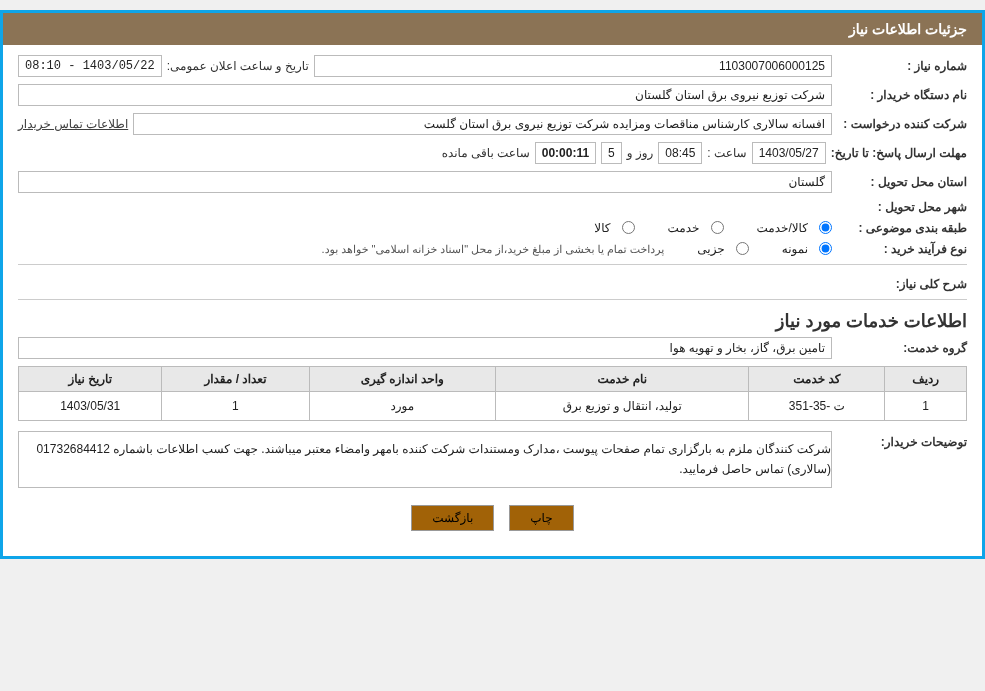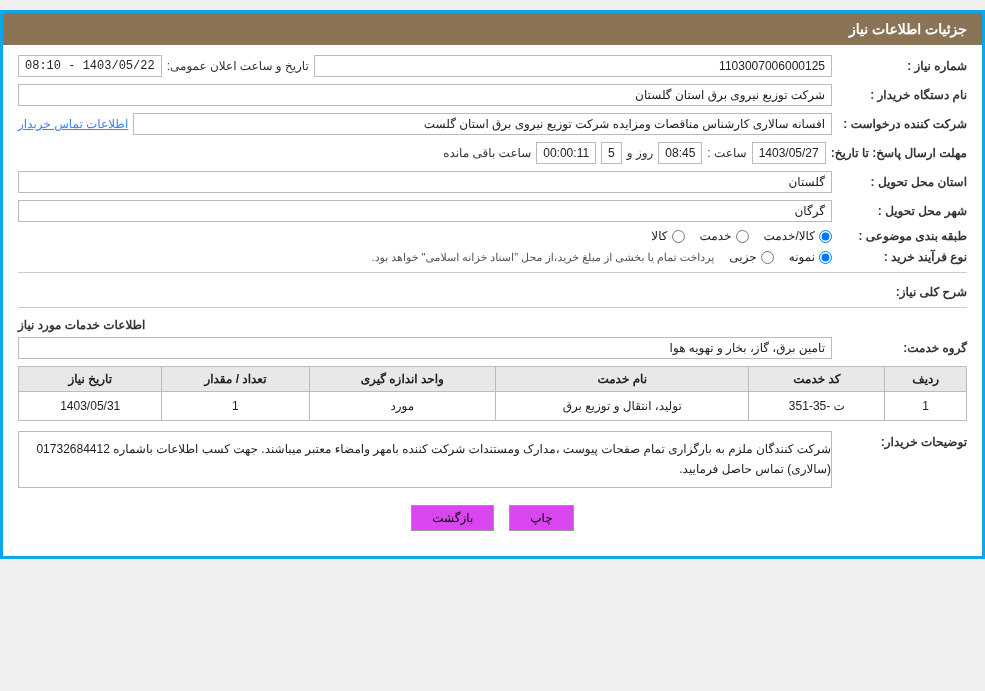--- a/index.html
+++ b/index.html
@@ -46,53 +46,54 @@
       padding: 3px 6px;
       min-height: 22px;
       flex: 1;
       text-align: right;
     }
     .value-box.fixed {
       max-width: 200px;
       flex: none;
     }
     .link-text {
-      color: #3b82f6;
+      color: #404040;
       text-decoration: underline;
       cursor: pointer;
     }
     .small-label {
       white-space: nowrap;
       color: #333;
     }
     .section-title {
       font-weight: bold;
       color: #333;
-      font-size: 12px;
+      font-size: 18px;
       margin: 10px 0 5px 0;
-      text-align: left;
+      text-align: right;
     }
     .description-box {
       border: 1px solid #bbb;
       background: #fff;
       padding: 6px 8px;
       min-height: 55px;
       text-align: right;
       line-height: 1.6;
       width: 100%;
     }
     .radio-group {
       display: flex;
       gap: 15px;
       align-items: center;
     }
     .radio-item {
       display: flex;
-      align-items: flex-end;
-      gap: 4px;
+      align-items: flex-start;
+      gap: 11px;
+      margin-left: 18px;
     }
     .radio-item input[type=radio] {
       margin: 0;
     }
     .table-wrapper {
       width: 100%;
       border-collapse: collapse;
       margin-top: 5px;
       margin-bottom: 10px;
     }
@@ -110,21 +111,21 @@
     }
     .footer-buttons {
       display: flex;
       justify-content: center;
       gap: 15px;
       padding: 10px 0 15px;
     }
     .btn {
       padding: 5px 20px;
       border: 1px solid #999;
-      background: #d946ef;
+      background: #a16207;
       cursor: pointer;
       font-family: Tahoma, Arial, sans-serif;
       font-size: 12px;
       min-width: 60px;
     }
     .notice-box {
       border: 1px solid #bbb;
       background: #fff;
       padding: 7px 0;
       text-align: right;
@@ -162,32 +163,31 @@
       <span class="link-text">اطلاعات تماس خریدار</span>
     </div>
 
     <div class="row">
       <span class="label">مهلت ارسال پاسخ: تا تاریخ:</span>
       <div class="value-box" style="max-width:120px;flex:none;">1403/05/27</div>
       <span class="small-label">ساعت :</span>
       <div class="value-box" style="max-width:70px;flex:none;">08:45</div>
       <span class="small-label">روز و</span>
       <div class="value-box" style="max-width:40px;flex:none;">5</div>
-      <div class="value-box" style="max-width:80px;flex:none;text-align:center;">00:00:11</div>
+      <div class="value-box" style="max-width:80px;flex:none;text-align:center;font-weight:bold;">00:00:11</div>
       <span class="small-label">ساعت باقی مانده</span>
     </div>
 
     <div class="row">
       <span class="label">استان محل تحویل :</span>
       <div class="value-box">گلستان</div>
     </div>
 
     <div class="row">
       <span class="label">شهر محل تحویل :</span>
-      <div class="value-box">گرگان</div>
     </div>
 
     <div class="row">
       <span class="label">طبقه بندی موضوعی :</span>
       <div class="radio-group">
         <div class="radio-item">
           <input type="radio" name="tabaqe" checked="" style="">
           <span>کالا/خدمت</span>
         </div>
         <div class="radio-item">

